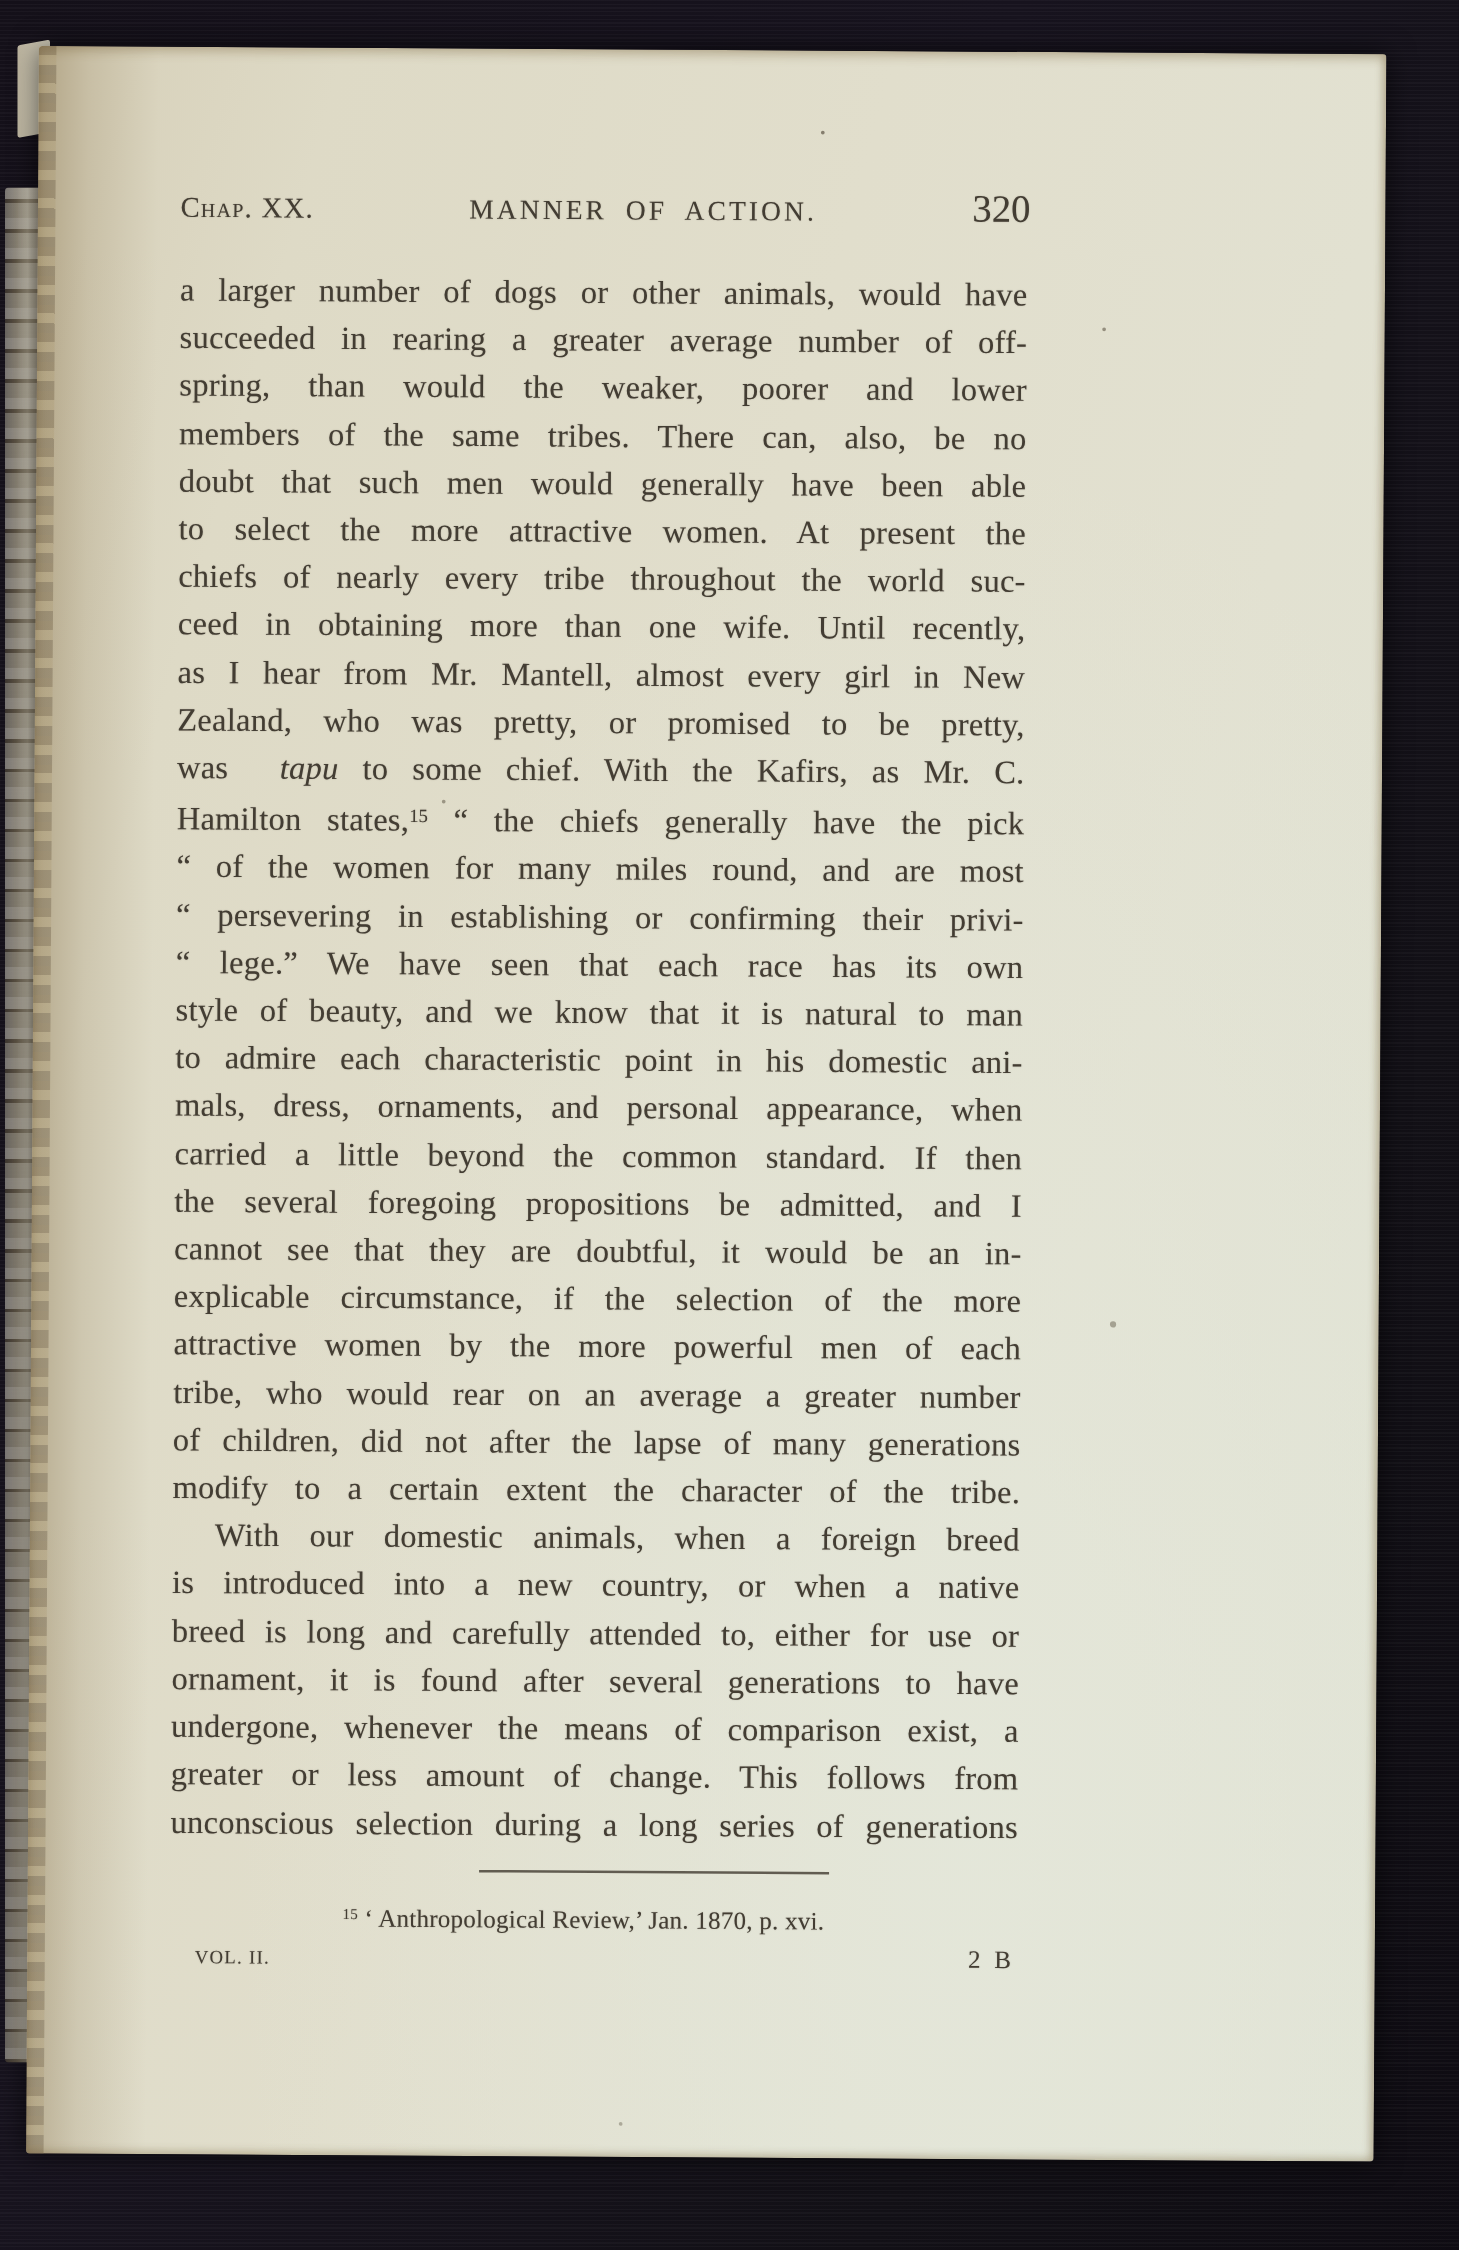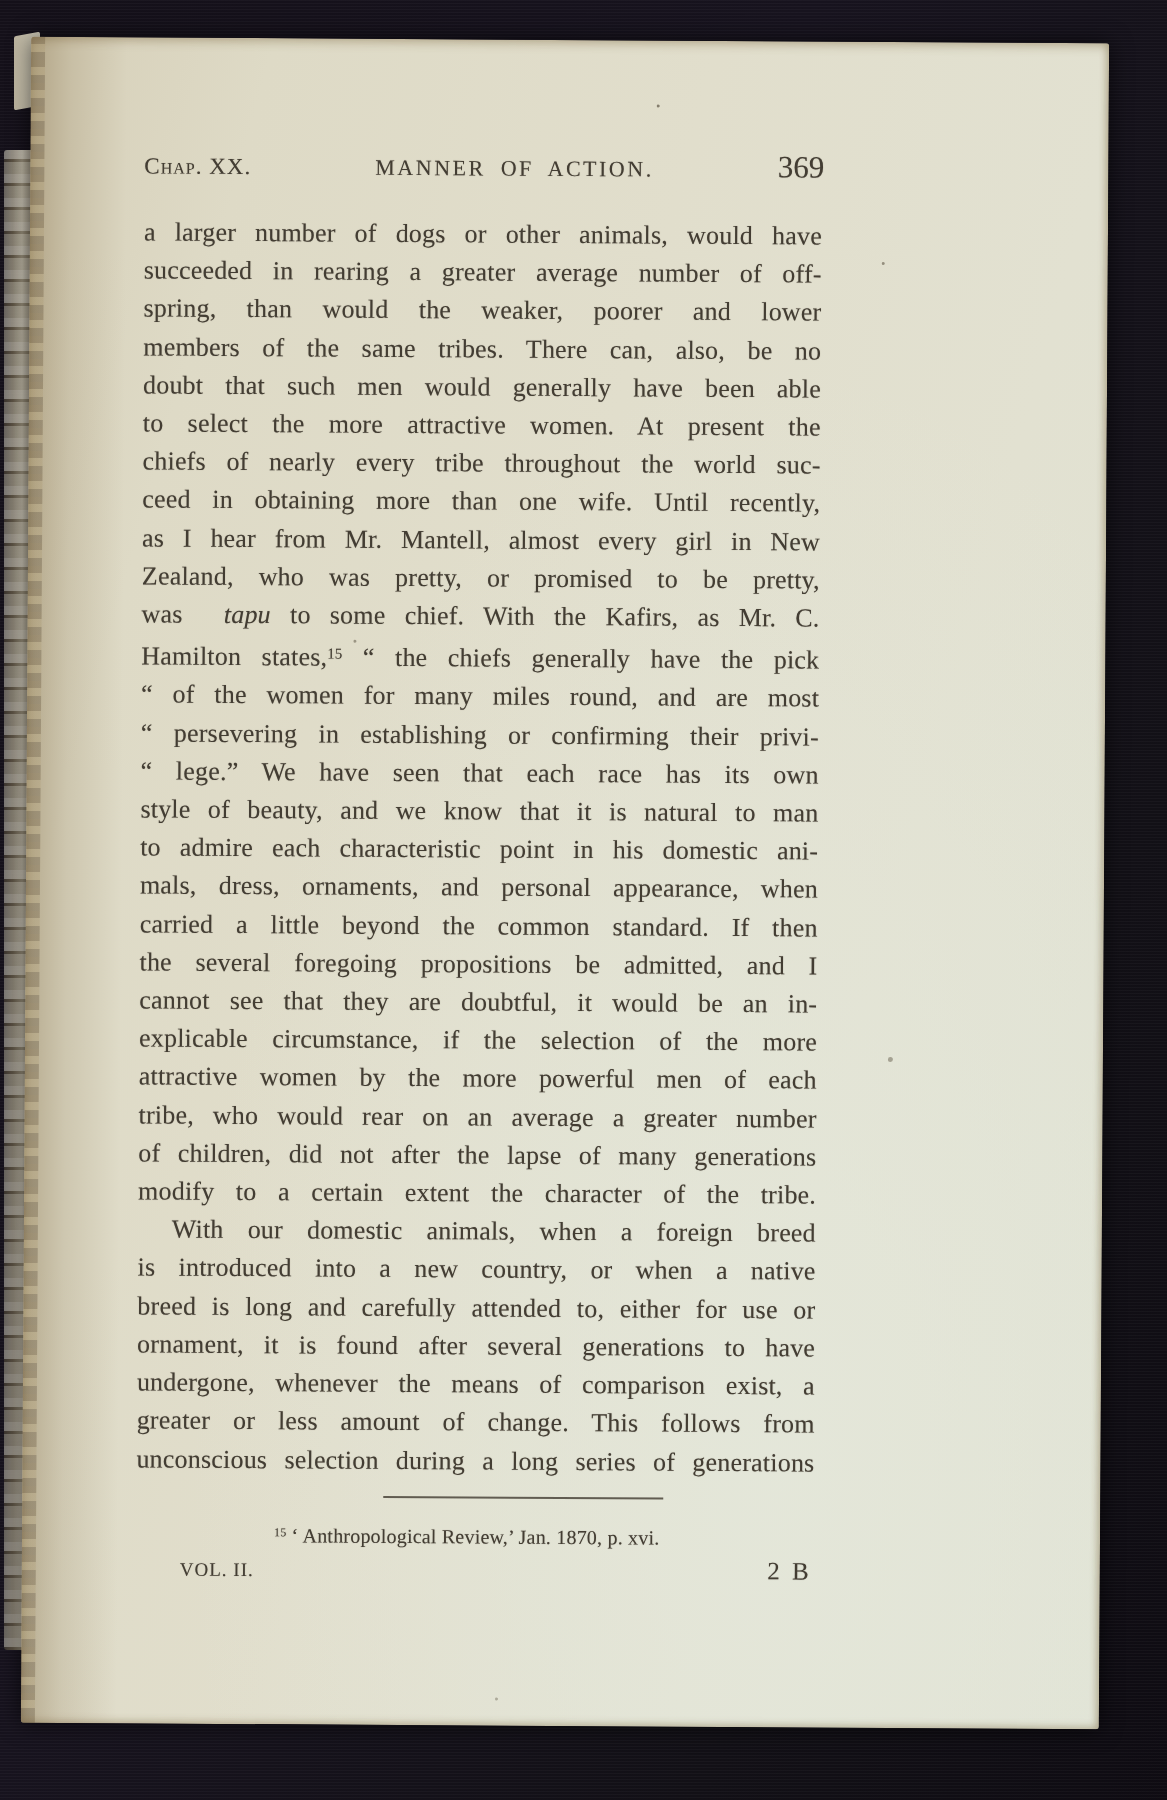--- a/index.html
+++ b/index.html
@@ -69,40 +69,40 @@
     font-size:26px;line-height:38.2px;letter-spacing:0.2px;
     text-align:justify;text-align-last:justify;white-space:normal;
   }
   .ind{text-indent:34px;}
   .it{font-style:italic;margin-left:22px;}
   .sup{font-size:15px;vertical-align:7px;letter-spacing:0;}
   .fnrule{position:absolute;left:361px;top:1457px;width:280px;height:2px;background:#4a443a;opacity:.85;}
   .footnote{position:absolute;left:114px;top:1486px;width:678px;padding-left:138px;box-sizing:border-box;font-size:20px;letter-spacing:0.2px;}
   .fn-sup{font-size:12px;vertical-align:6px;}
   .pagefooter{position:absolute;left:114px;top:1516px;width:680px;display:flex;justify-content:space-between;align-items:baseline;}
-  .vol{font-size:19px;letter-spacing:1px;margin-left:44px;}
-  .sig{font-size:25px;letter-spacing:3px;margin-right:4px;}
+  .vol{font-size:15px;letter-spacing:1px;margin-left:20px;}
+  .sig{font-size:20px;letter-spacing:3px;margin-right:4px;}
 </style>
 </head>
 <body>
 
 <div class="scene">
   <div class="edge-stack"></div>
   <div class="cover-patch"></div>
   <div class="corner-sliver"></div>
 
   <div class="page">
     <div class="spine-shade"></div>
     <div class="spine-rough"></div>
     <div class="specks"></div>
 
     <div class="pageheader ink">
       <span class="chap">Chap. XX.</span>
       <span class="running">MANNER OF ACTION.</span>
-      <span class="pagenum">369</span>
+      <span class="pagenum">320</span>
     </div>
 
     <div class="textcol ink">
       <div class="bl">a larger number of dogs or other animals, would have</div>
       <div class="bl">succeeded in rearing a greater average number of off-</div>
       <div class="bl">spring, than would the weaker, poorer and lower</div>
       <div class="bl">members of the same tribes. There can, also, be no</div>
       <div class="bl">doubt that such men would generally have been able</div>
       <div class="bl">to select the more attractive women. At present the</div>
       <div class="bl">chiefs of nearly every tribe throughout the world suc-</div>

